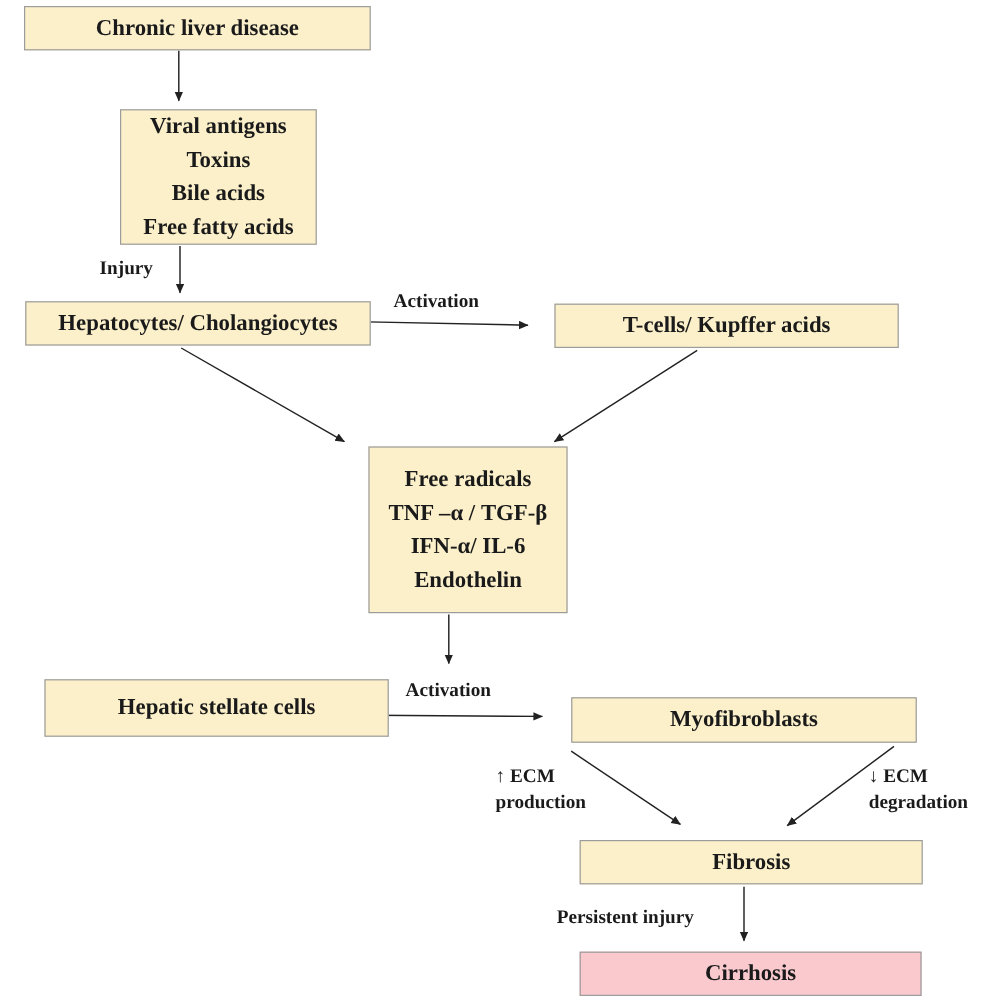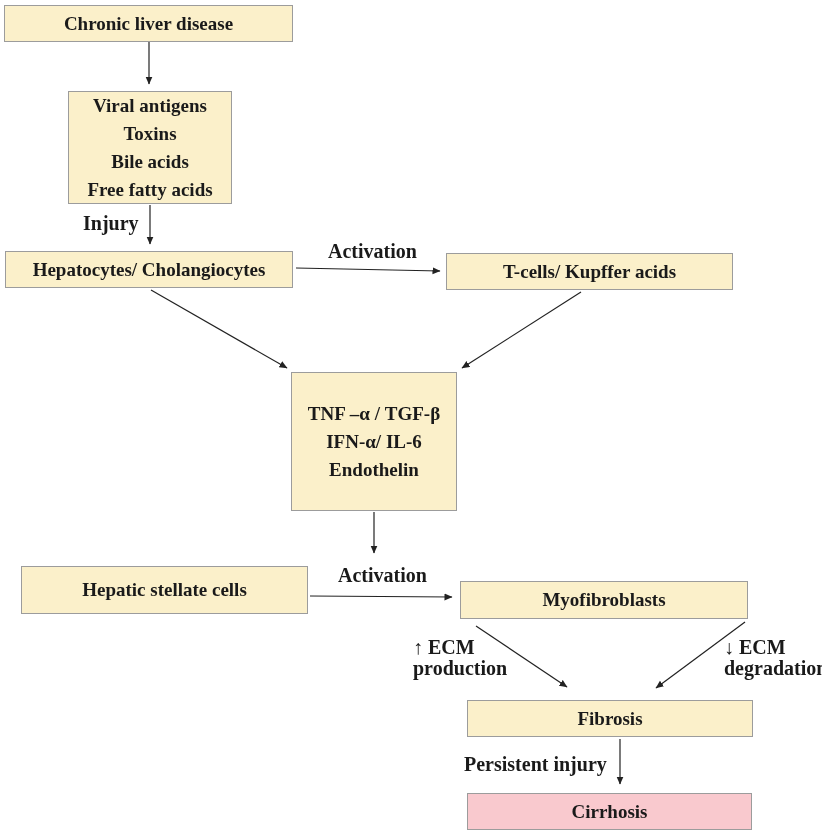--- a/index.html
+++ b/index.html
@@ -30,31 +30,32 @@
     display: flex;
     flex-direction: column;
     align-items: center;
     justify-content: center;
     text-align: center;
     background: var(--box_fill, #FBF0CA);
     border: 1px solid var(--box_border, #9c9c9c);
     font-size: 19px;
     line-height: 28px;
     white-space: nowrap;
+    margin-left: 16px;
   }
   .node.pink { background: var(--highlight_fill, #F9C9CE); }
   .lbl {
     position: absolute;
-    font-size: 20px;
+    font-size: 16px;
     line-height: 21px;
     white-space: nowrap;
   }
   
   #n-chronic   { left: 4px;   top: 5px;   width: 289px; height: 37px; }
-  #n-causes    { left: 68px;  top: 91px;  width: 164px; height: 113px; }
+  #n-causes    { left: 84px;  top: 91px;  width: 164px; height: 113px; }
   #n-hepato    { left: 5px;   top: 251px; width: 288px; height: 37px; }
   #n-tcells    { left: 446px; top: 253px; width: 287px; height: 37px; }
   #n-mediators { left: 291px; top: 372px; width: 166px; height: 139px; }
   #n-stellate  { left: 21px;  top: 566px; width: 287px; height: 48px; }
   #n-myofib    { left: 460px; top: 581px; width: 288px; height: 38px; }
   #n-fibrosis  { left: 467px; top: 700px; width: 286px; height: 37px; }
   #n-cirrhosis { left: 467px; top: 793px; width: 285px; height: 37px; }
   
   #l-injury    { left: 83px;  top: 213px; }
   #l-act-top   { left: 328px; top: 241px; }
@@ -99,20 +100,21 @@
 
   <div class="node" id="n-hepato">
     <span>Hepatocytes/ Cholangiocytes</span>
   </div>
 
   <div class="node" id="n-tcells">
     <span>T-cells/ Kupffer acids</span>
   </div>
 
   <div class="node" id="n-mediators">
+    <div>Free radicals</div>
     <div>TNF –α / TGF-β</div>
     <div>IFN-α/ IL-6</div>
     <div>Endothelin</div>
   </div>
 
   <div class="node" id="n-stellate">
     <span>Hepatic stellate cells</span>
   </div>
 
   <div class="node" id="n-myofib">

